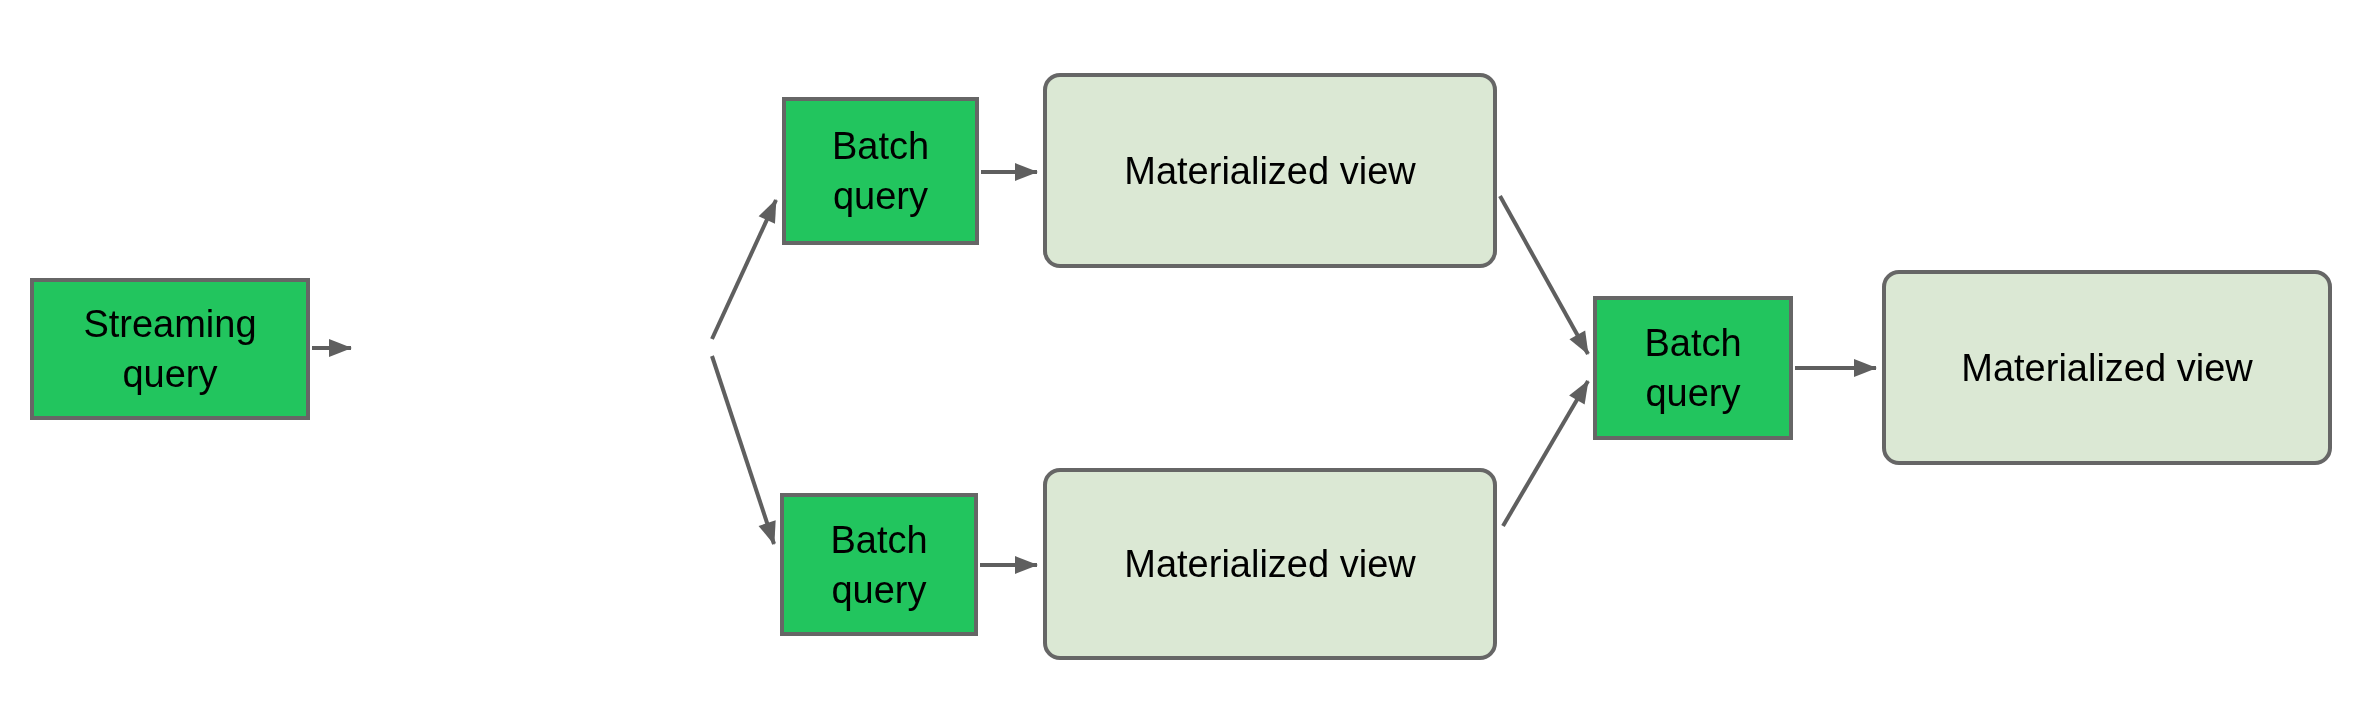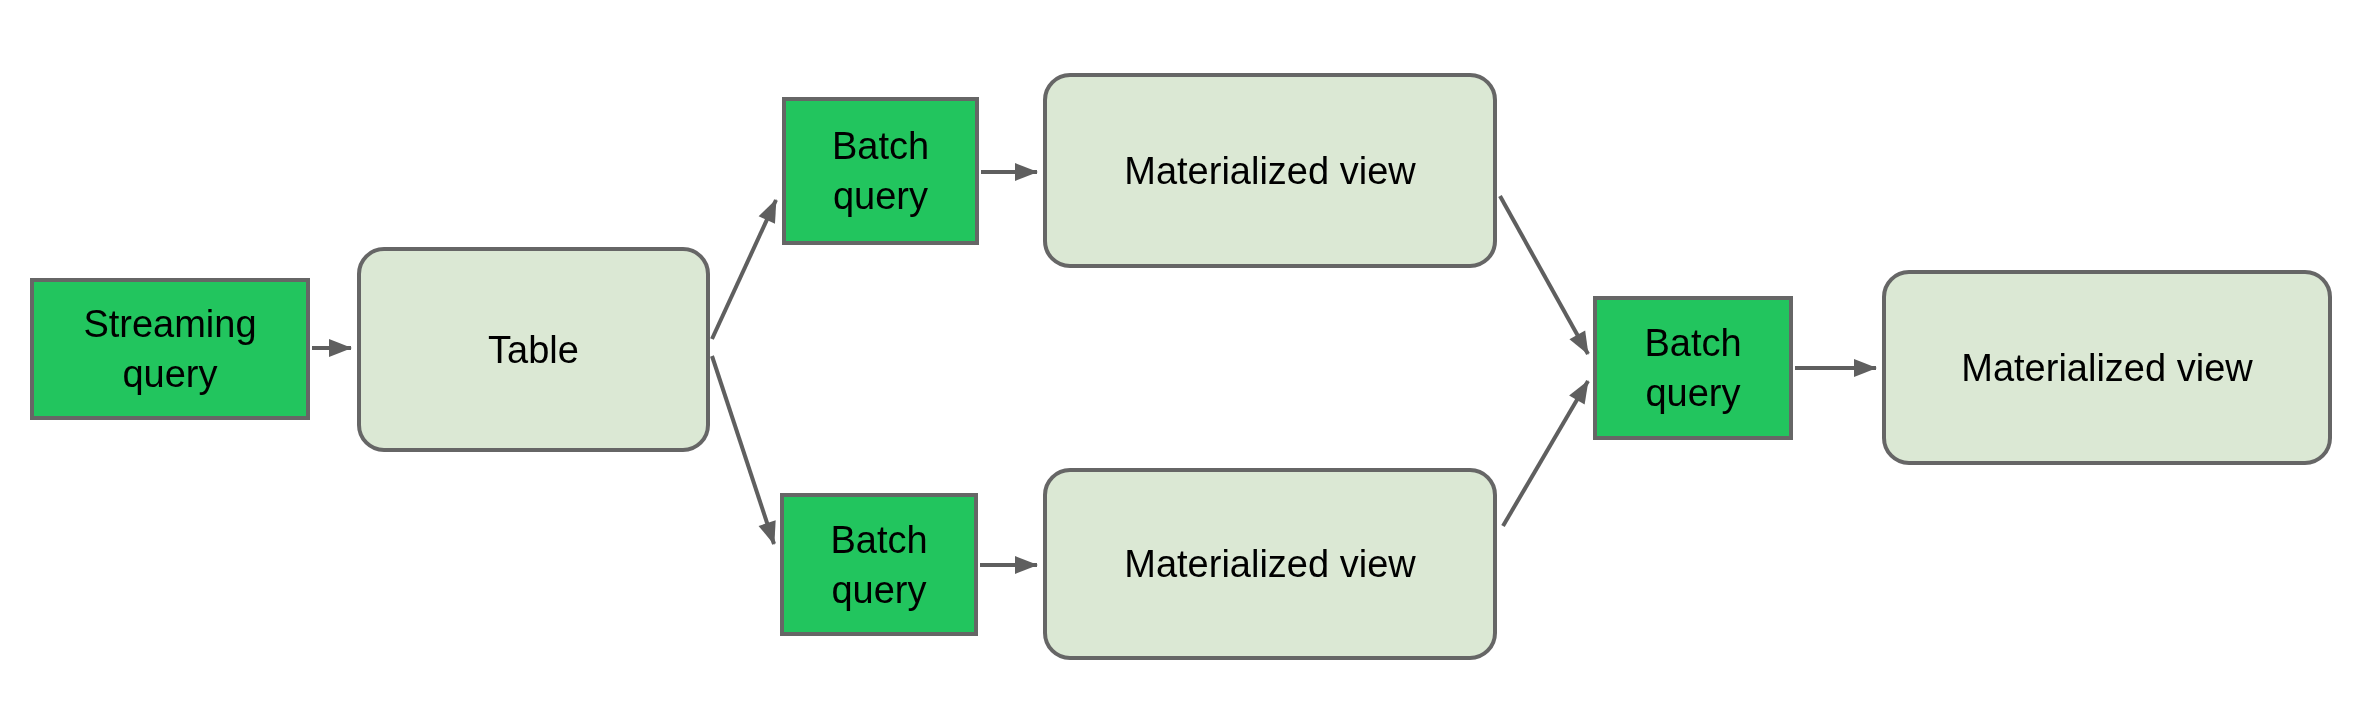--- a/index.html
+++ b/index.html
@@ -31,21 +31,21 @@
     border: 4px solid #666666;
     color: #000000;
     font-size: 38px;
     line-height: 50px;
   }
   .node.query {
     background: #22c55e;
   }
   .node.dataset {
     background: #dbe8d4;
-    border-radius: 27px;
+    border-radius: 17px;
   }
   .node .lbl {
     display: inline-block;
   }
   .node.narrow-wrap .lbl { max-width: 230px; }
   .node.tiny-wrap .lbl { max-width: 150px; }
 </style>
 </head>
 <body>
 
@@ -66,23 +66,20 @@
       <line x1="1500" y1="196" x2="1588" y2="354" marker-end="url(#arrow)"></line>
       <line x1="1503" y1="526" x2="1588" y2="381" marker-end="url(#arrow)"></line>
       <line x1="1795" y1="368" x2="1876" y2="368" marker-end="url(#arrow)"></line>
     </g>
   </svg>
 
   <div class="node query narrow-wrap" style="left:30px; top:278px; width:280px; height:142px;">
     <span class="lbl">Streaming query</span>
   </div>
 
-  <div class="node dataset" style="left:357px; top:247px; width:353px; height:205px;">
-    <span class="lbl">Table</span>
-  </div>
 
   <div class="node query tiny-wrap" style="left:782px; top:97px; width:197px; height:148px;">
     <span class="lbl">Batch query</span>
   </div>
 
   <div class="node dataset" style="left:1043px; top:73px; width:454px; height:195px;">
     <span class="lbl">Materialized view</span>
   </div>
 
   <div class="node query tiny-wrap" style="left:780px; top:493px; width:198px; height:143px;">

